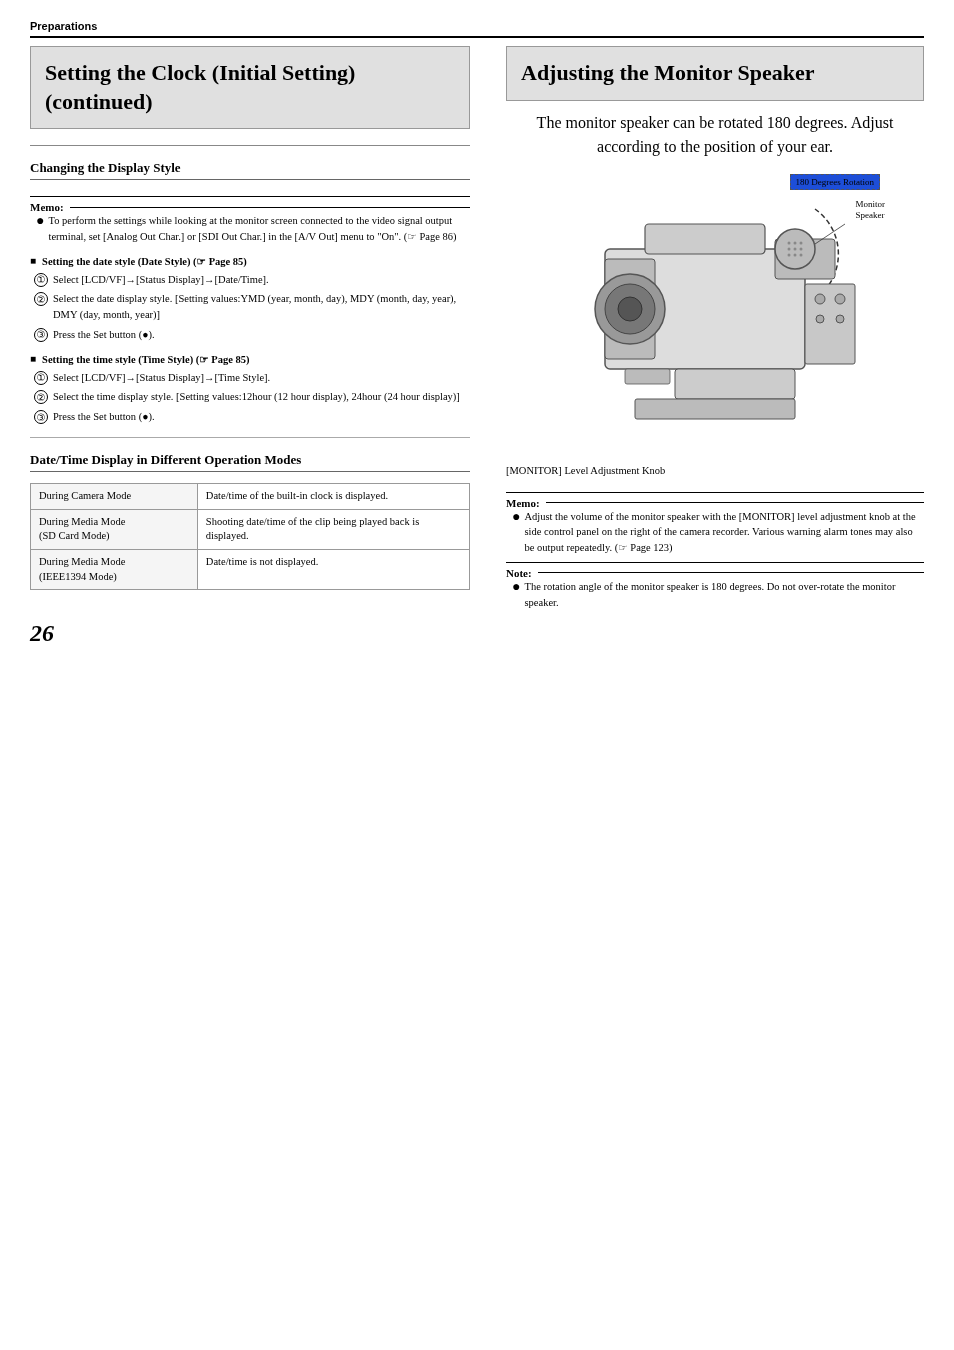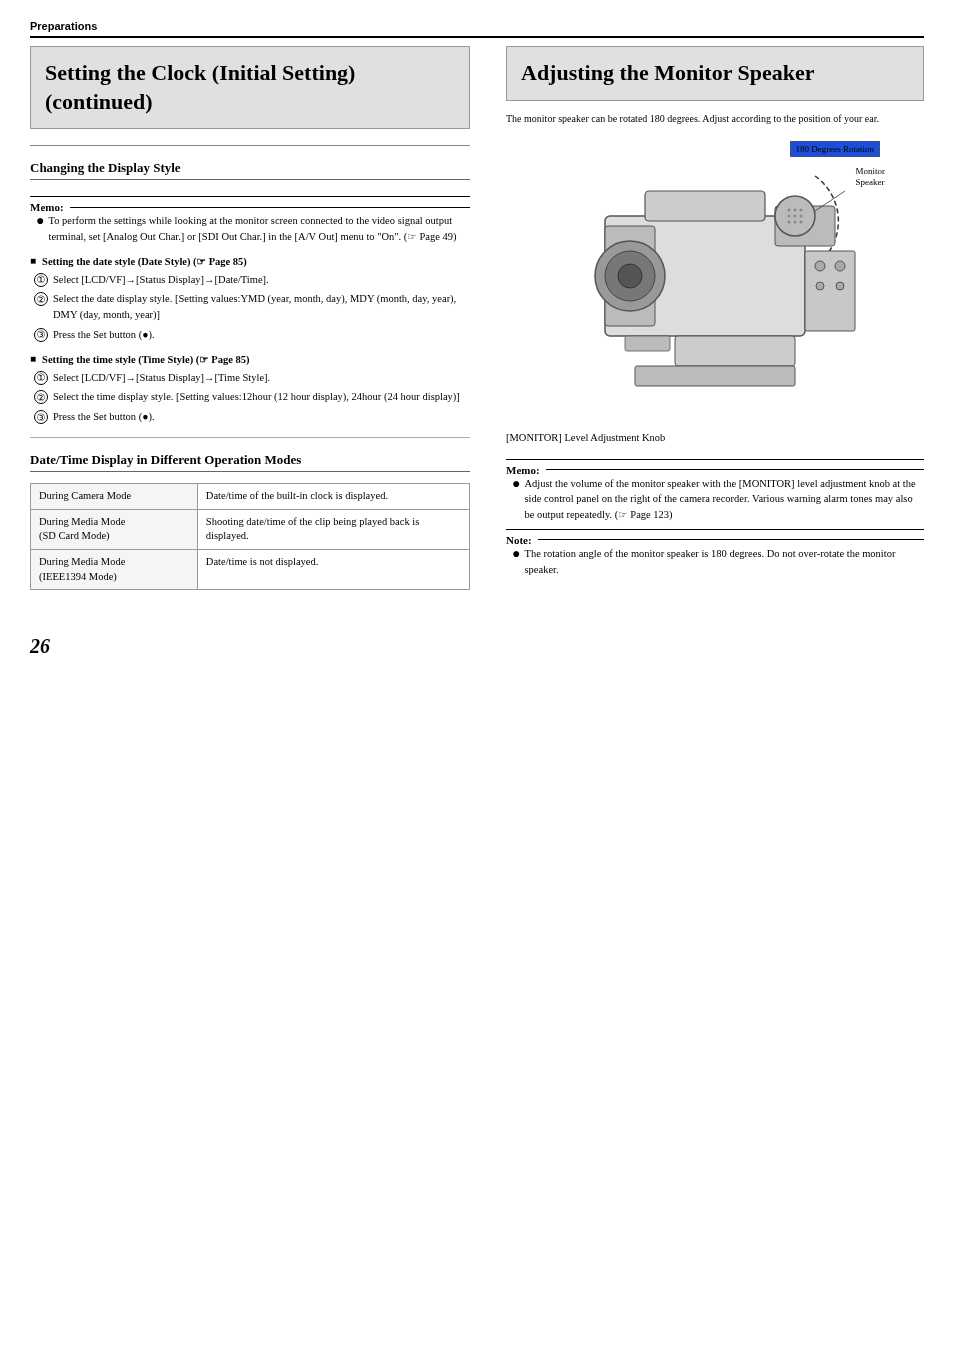--- a/index.html
+++ b/index.html
@@ -53,23 +53,24 @@
     .subsection-title {
       font-size: 13px;
       font-weight: bold;
       border-bottom: 1px solid #666;
       padding-bottom: 3px;
       margin-bottom: 11px;
       margin-top: 14px;
     }
 
     .body-text {
-      font-size: 10px;
+      font-size: 16px;
       line-height: 1.5;
       margin-bottom: 6px;
+      text-align: center;
     }
 
     .memo-block {
       border-top: 1px solid #000;
       margin-top: 16px;
       margin-bottom: 6px;
       padding-top: 4px;
     }
 
     .memo-title {
@@ -207,23 +208,23 @@
       margin-bottom: 8px;
     }
 
     .section-separator {
       border: none;
       border-top: 1px solid #aaa;
       margin: 12px 0;
     }
 
     .page-number {
-      font-size: 20px;
-      font-weight: bold;
-      margin-top: 45px;
+      font-size: 24px;
+      font-weight: bold;
+      margin-top: 30px;
       font-style: italic;
     }
   </style>
 </head>
 <body>
 
 <div class="page-header">Preparations</div>
 
 <div class="two-column">
 
@@ -233,21 +234,21 @@
     </div>
 
     <div class="subsection-separator" style="border-top:1px solid #888; margin-bottom:8px;"></div>
 
     <div class="subsection-title">Changing the Display Style</div>
 
     <div class="memo-block">
       <div class="memo-title">Memo:</div>
       <div class="bullet-item">
         <span class="bullet-dot">●</span>
-        <span>To perform the settings while looking at the monitor screen connected to the video signal output terminal, set [Analog Out Char.] or [SDI Out Char.] in the [A/V Out] menu to "On". (☞  Page 49)</span>
+        <span>To perform the settings while looking at the monitor screen connected to the video signal output terminal, set [Analog Out Char.] or [SDI Out Char.] in the [A/V Out] menu to "On". (☞  Page 86)</span>
       </div>
     </div>
 
     <div class="subsection-heading">Setting the date style (Date Style) (☞  Page 85)</div>
     <div class="numbered-step">
       <span class="step-num">①</span>
       <span class="step-text">Select [LCD/VF]→[Status Display]→[Date/Time].</span>
     </div>
     <div class="numbered-step">
       <span class="step-num">②</span>

